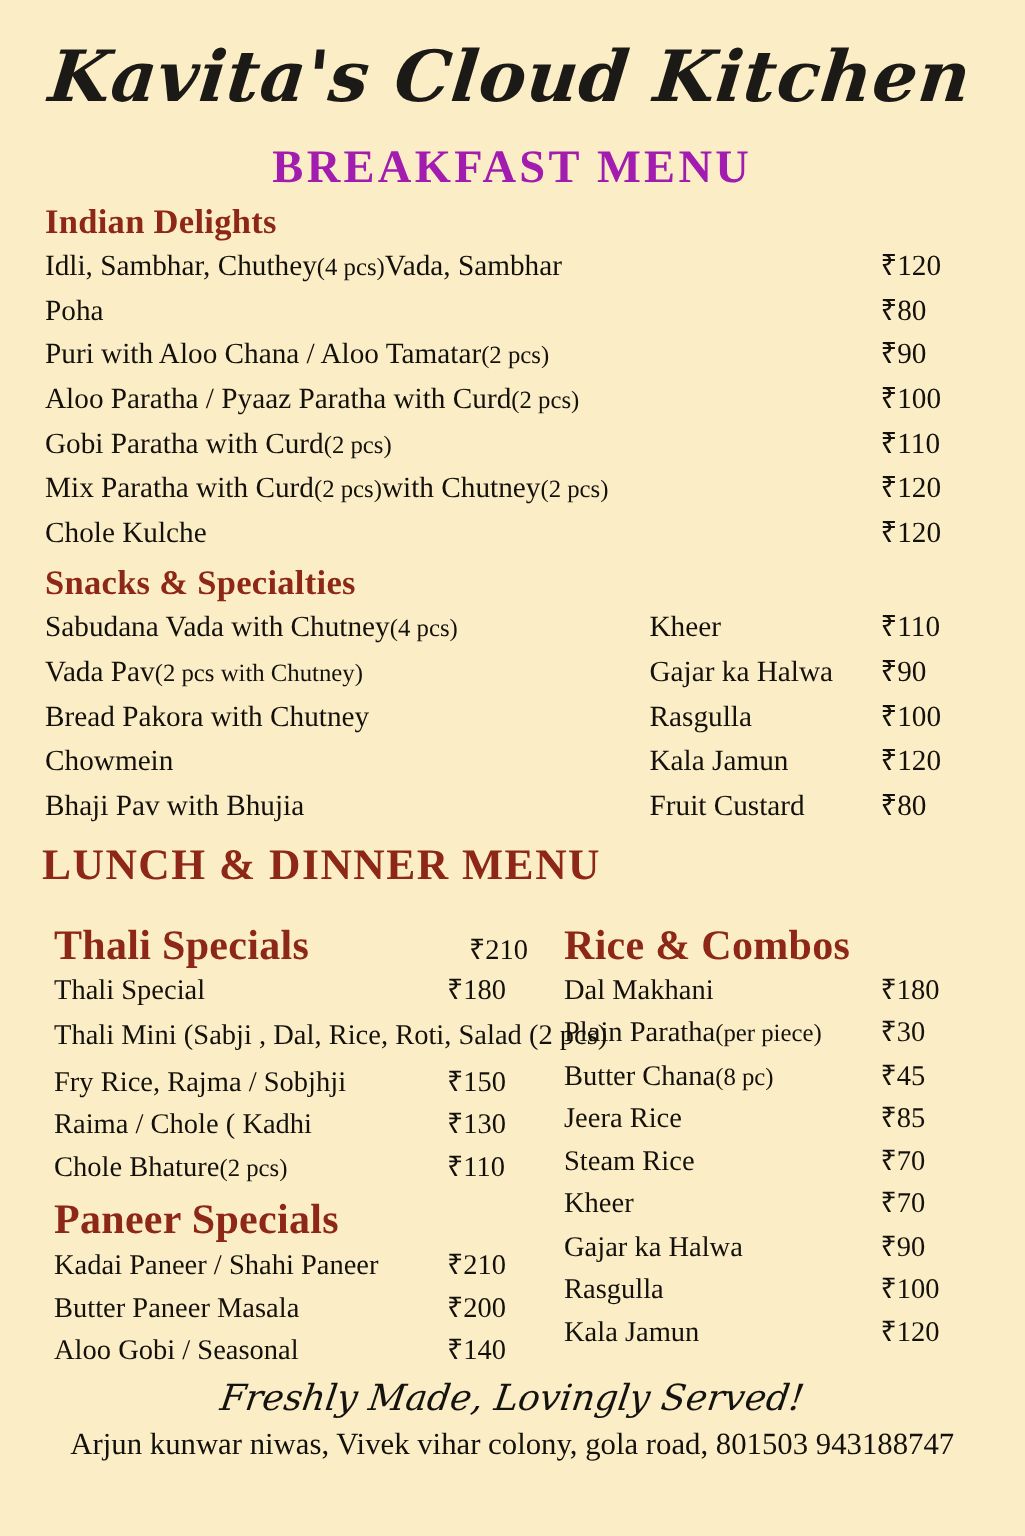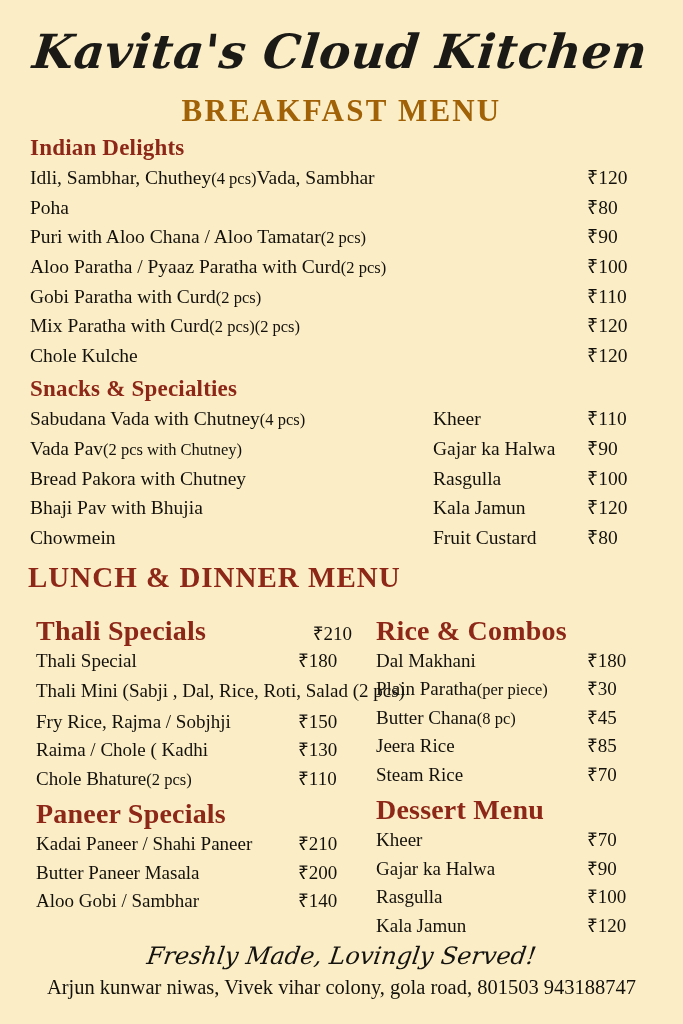--- a/index.html
+++ b/index.html
@@ -31,21 +31,21 @@
     font-weight: 700;
     font-size: 47px;
     line-height: 1.0;
     letter-spacing: 0.5px;
     color: #1b1a16;
     padding-top: 28px;
     transform: skewX(-6deg);
   }
   .menu-title {
     text-align: center;
-    color: #a16207;
+    color: #a21caf;
     font-size: 31px;
     font-weight: 700;
     letter-spacing: 2.2px;
     margin-top: 18px;
     margin-bottom: 6px;
   }
 
   
   .sec-head {
     color: #8d2718;
@@ -189,20 +189,21 @@
         </div>
         <div class="row">
           <span class="nm">Gobi Paratha with Curd </span>
           <span class="qty">(2 pcs)</span>
           <span class="dots"></span>
           <span class="pr">₹110</span>
         </div>
         <div class="row">
           <span class="nm">Mix Paratha with Curd </span>
           <span class="qty">(2 pcs)</span>
+          <span class="nm">with Chutney </span>
           <span class="qty">(2 pcs)</span>
           <span class="dots"></span>
           <span class="pr">₹120</span>
         </div>
         <div class="row">
           <span class="nm">Chole Kulche</span>
           <span class="dots"></span>
           <span class="pr">₹120</span>
         </div>
       </div>
@@ -217,24 +218,24 @@
             <span class="qty">(4 pcs)</span>
           </div>
           <div class="row">
             <span class="nm">Vada Pav </span>
             <span class="qty">(2 pcs with Chutney)</span>
           </div>
           <div class="row">
             <span class="nm">Bread Pakora with Chutney</span>
           </div>
           <div class="row">
+            <span class="nm">Chowmein</span>
+          </div>
+          <div class="row">
             <span class="nm">Bhaji Pav with Bhujia</span>
-          </div>
-          <div class="row">
-            <span class="nm">Chowmein</span>
           </div>
         </div>
       <div class="col-r" id="snacks-right">
           <div class="row">
             <span class="nm">Kheer</span>
             <span class="dots"></span>
             <span class="pr">₹110</span>
           </div>
           <div class="row">
             <span class="nm">Gajar ka Halwa</span>
@@ -303,21 +304,21 @@
               <span class="nm">Kadai Paneer / Shahi Paneer</span>
               <span class="dots"></span>
               <span class="pr">₹210</span>
             </div>
             <div class="row">
               <span class="nm">Butter Paneer Masala</span>
               <span class="dots"></span>
               <span class="pr">₹200</span>
             </div>
             <div class="row">
-              <span class="nm">Aloo Gobi / Sambhar</span>
+              <span class="nm">Aloo Gobi / Seasonal</span>
               <span class="dots"></span>
               <span class="pr">₹140</span>
             </div>
           </div>
       </div>
       <div class="col-b">
         <div class="sec-head sub">Rice &amp; Combos</div>
         <div class="rows" id="rice-rows">
             <div class="row">
               <span class="nm">Dal Makhani</span>
@@ -341,21 +342,20 @@
               <span class="dots"></span>
               <span class="pr">₹85</span>
             </div>
             <div class="row">
               <span class="nm">Steam Rice</span>
               <span class="dots"></span>
               <span class="pr">₹70</span>
             </div>
           </div>
 
-        <div class="sec-head sub">Dessert Menu</div>
         <div class="rows" id="dessert-rows">
             <div class="row">
               <span class="nm">Kheer</span>
               <span class="dots"></span>
               <span class="pr">₹70</span>
             </div>
             <div class="row">
               <span class="nm">Gajar ka Halwa</span>
               <span class="dots"></span>
               <span class="pr">₹90</span>

